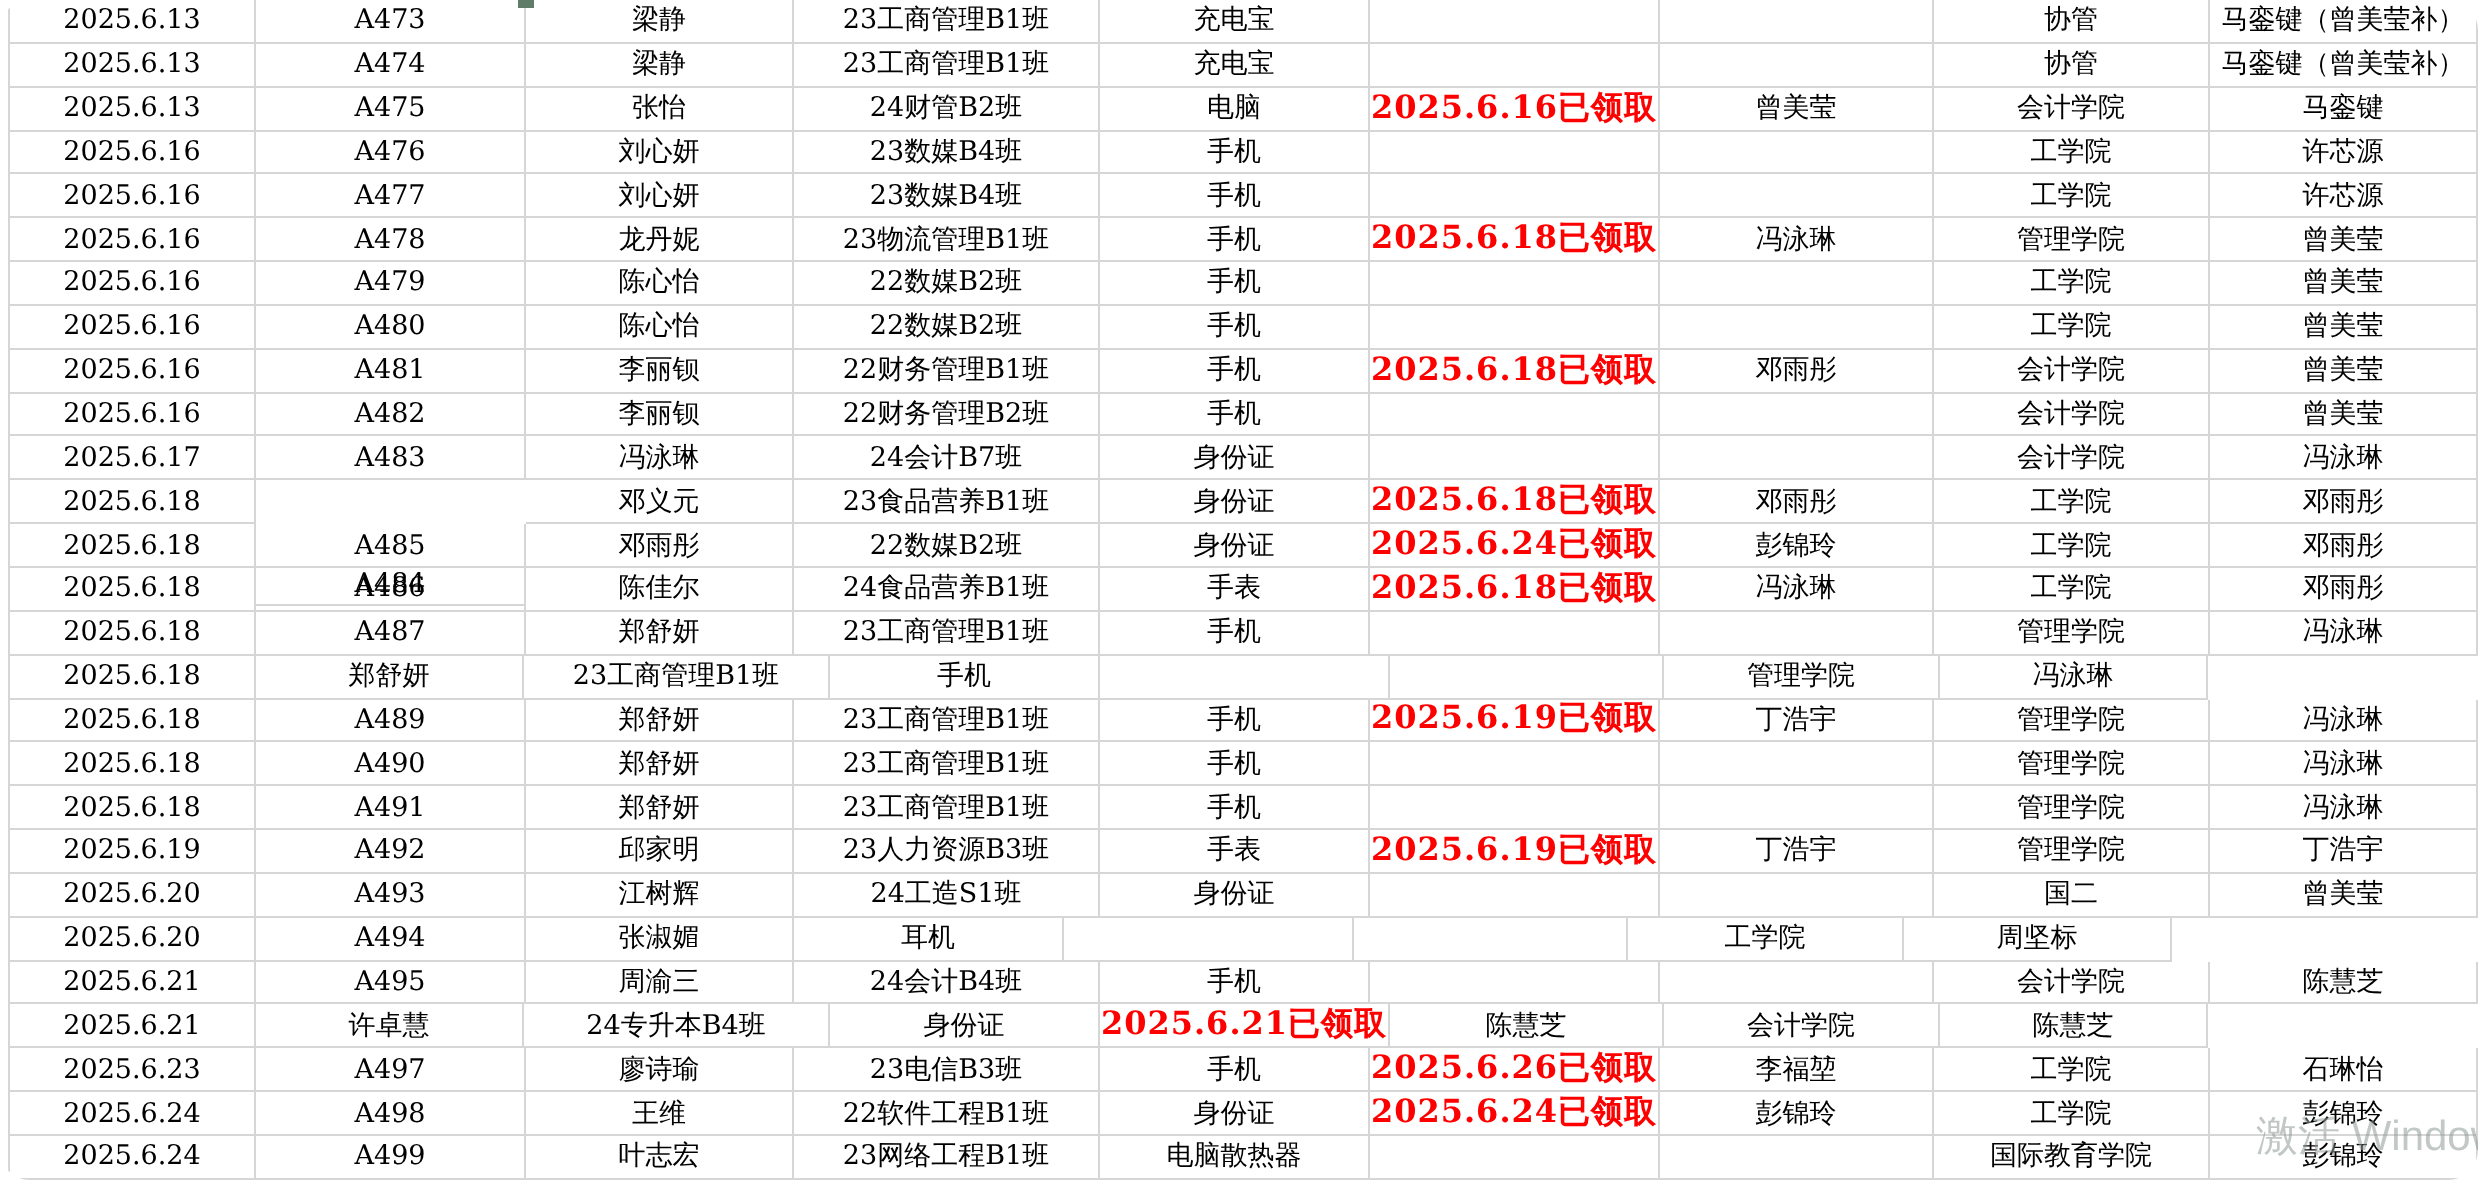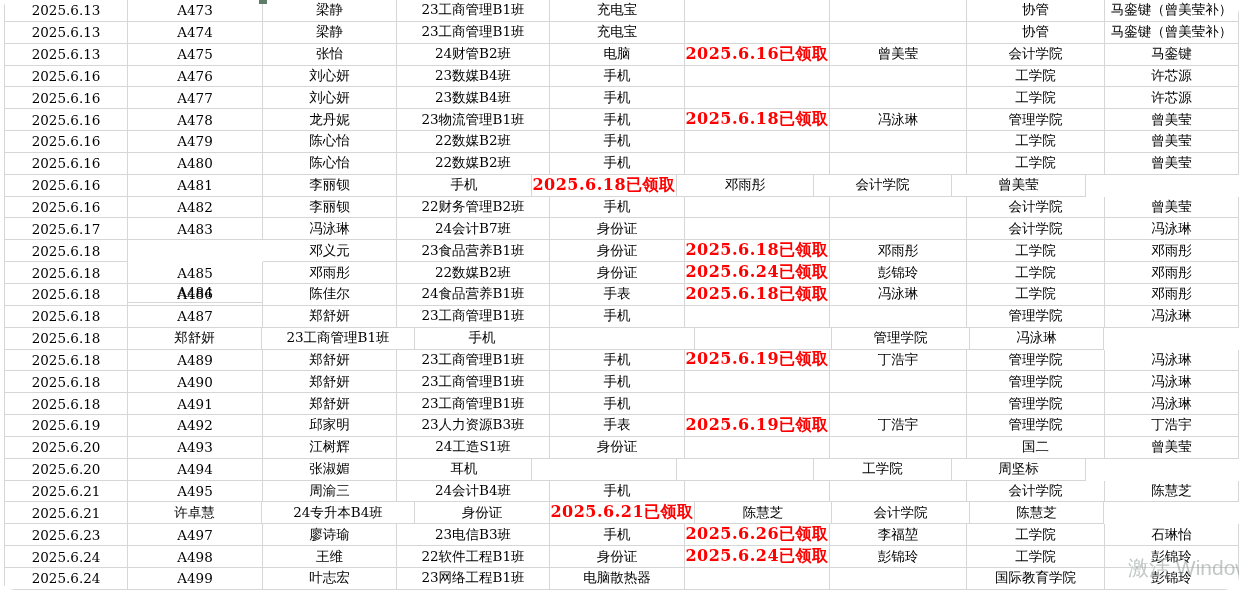--- a/index.html
+++ b/index.html
@@ -159,20 +159,21 @@
         <div class="cell" style="width: 135px;">手机</div>
         <div class="cell status" style="width: 145px;"></div>
         <div class="cell" style="width: 137px;"></div>
         <div class="cell" style="width: 138px;">工学院</div>
         <div class="cell" style="width: 134px;">曾美莹</div>
       </div>
       <div class="row">
         <div class="cell" style="width: 124px;">2025.6.16</div>
         <div class="cell" style="width: 135px;">A481</div>
         <div class="cell" style="width: 134px;">李丽钡</div>
+        <div class="cell" style="width: 153px;">22财务管理B1班</div>
         <div class="cell" style="width: 135px;">手机</div>
         <div class="cell status" style="width: 145px;">2025.6.18已领取</div>
         <div class="cell" style="width: 137px;">邓雨彤</div>
         <div class="cell" style="width: 138px;">会计学院</div>
         <div class="cell" style="width: 134px;">曾美莹</div>
       </div>
       <div class="row">
         <div class="cell" style="width: 124px;">2025.6.16</div>
         <div class="cell" style="width: 135px;">A482</div>
         <div class="cell" style="width: 134px;">李丽钡</div>

